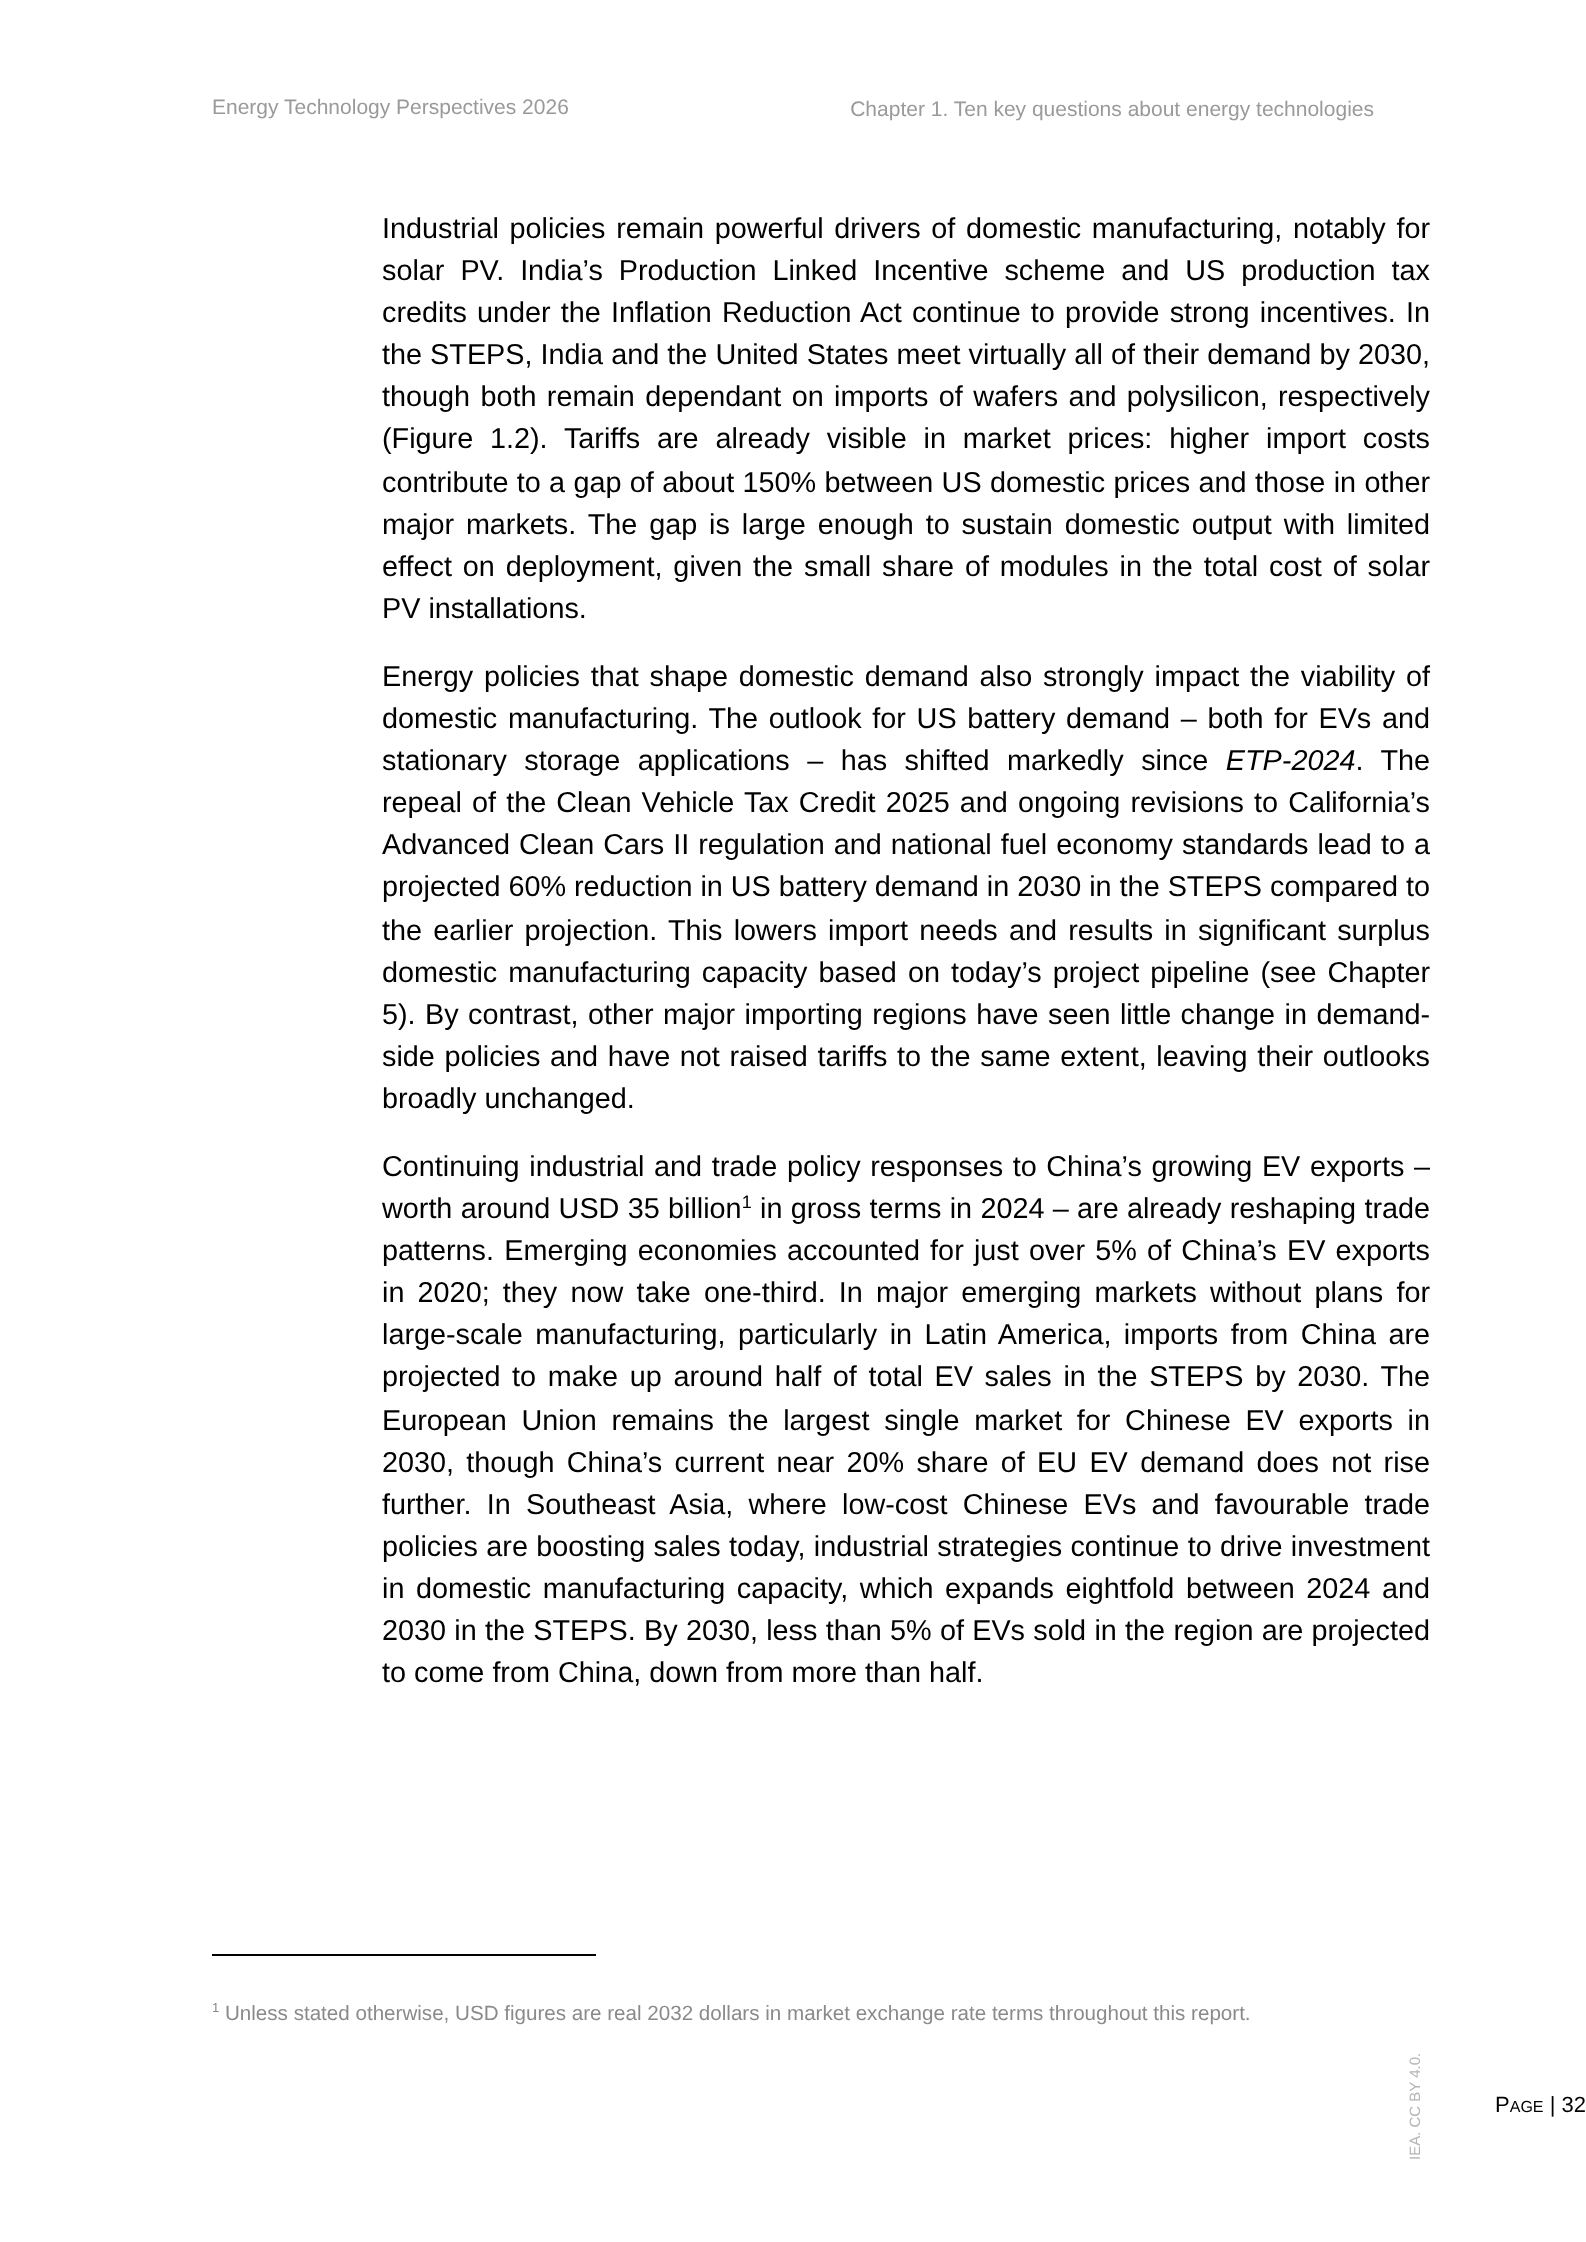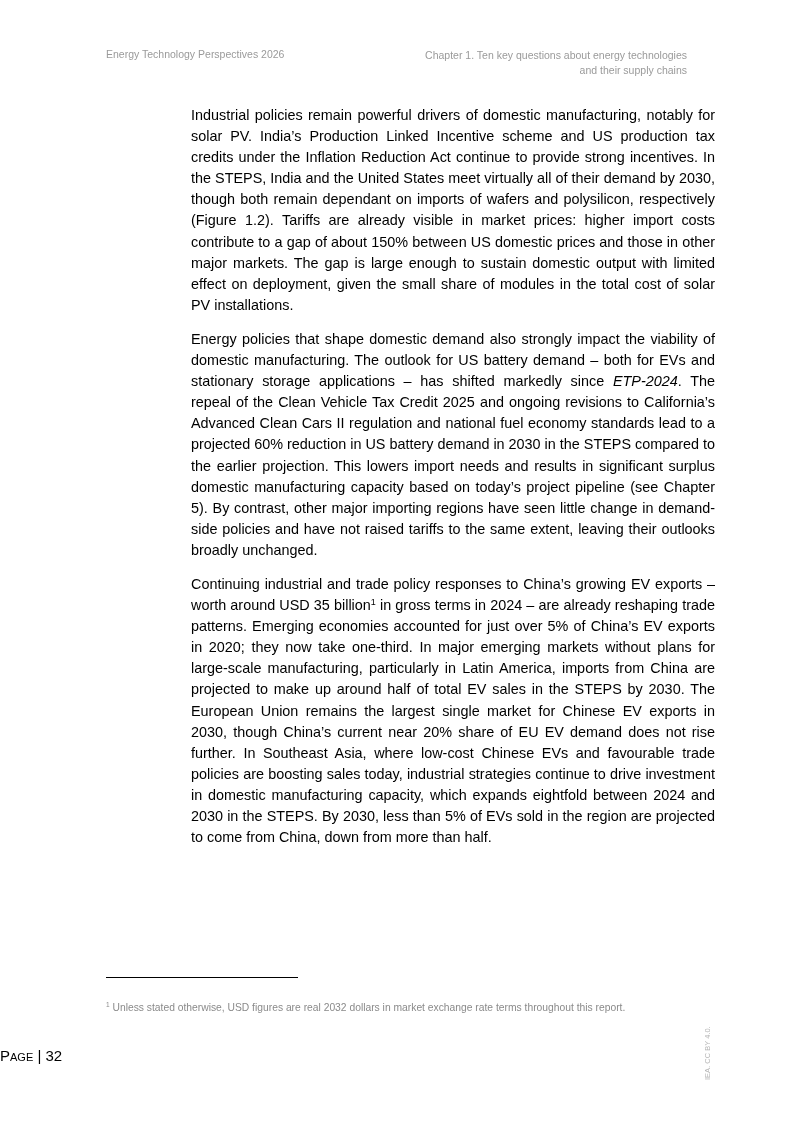--- a/index.html
+++ b/index.html
@@ -5,31 +5,30 @@
     html, body { margin: 0; padding: 0; background: #ffffff; }
     body { width: 793px; height: 1121px; position: relative; overflow: hidden; font-family: "Liberation Sans", sans-serif; color: #000; }
     .header-left { position: absolute; left: 106px; top: 48px; font-size: 10.5px; color: #9a9a9a; }
     .header-right { position: absolute; right: 106px; top: 48px; font-size: 10.5px; color: #9a9a9a; text-align: right; line-height: 15px; }
     .body-text { position: absolute; left: 163px; top: 105px; width: 524px; font-size: 14.4px; line-height: 21.1px; text-align: justify; margin-left: 28px; }
     .body-text p { margin: 0 0 13px 0; }
     .body-text sup { font-size: 9px; line-height: 0; vertical-align: 5px; }
     .footnote-rule { position: absolute; left: 106px; top: 977px; width: 192px; height: 1px; background: #000; }
     .footnote { position: absolute; left: 106px; top: 1002px; font-size: 10.3px; color: #8a8a8a; }
     .footnote sup { font-size: 6.5px; vertical-align: 4px; line-height: 0; }
-    .page-number { position: absolute; left: 0; right: 0; top: 1047px; text-align: left; font-size: 15px; color: #000; }
+    .page-number { position: absolute; left: 0; right: 0; top: 1047px; text-align: right; font-size: 11px; color: #000; }
     .page-number .sc { font-variant: small-caps; }
     .license { position: absolute; left: 703px; top: 1080px; transform-origin: left top; transform: rotate(-90deg); font-size: 7.5px; color: #b5b5b5; white-space: nowrap; }
   </style>
 </head>
 <body>
 
 <div class="header-left">Energy Technology Perspectives 2026</div>
 <div class="header-right">
   <div>Chapter 1. Ten key questions about energy technologies</div>
-  <div>and their supply chains</div>
 </div>
 
 <div class="body-text">
   <p>Industrial policies remain powerful drivers of domestic manufacturing, notably for solar PV. India’s Production Linked Incentive scheme and US production tax credits under the Inflation Reduction Act continue to provide strong incentives. In the STEPS, India and the United States meet virtually all of their demand by 2030, though both remain dependant on imports of wafers and polysilicon, respectively (Figure 1.2). Tariffs are already visible in market prices: higher import costs contribute to a gap of about 150% between US domestic prices and those in other major markets. The gap is large enough to sustain domestic output with limited effect on deployment, given the small share of modules in the total cost of solar PV installations.</p>
   <p><span>Energy policies that shape domestic demand also strongly impact the viability of domestic manufacturing. The outlook for US battery demand – both for EVs and stationary storage applications – has shifted markedly since </span><em>ETP-2024</em><span>. The repeal of the Clean Vehicle Tax Credit 2025 and ongoing revisions to California’s Advanced Clean Cars II regulation and national fuel economy standards lead to a projected 60% reduction in US battery demand in 2030 in the STEPS compared to the earlier projection. This lowers import needs and results in significant surplus domestic manufacturing capacity based on today’s project pipeline (see Chapter 5). By contrast, other major importing regions have seen little change in demand-side policies and have not raised tariffs to the same extent, leaving their outlooks broadly unchanged.</span></p>
   <p><span>Continuing industrial and trade policy responses to China’s growing EV exports – worth around USD 35 billion</span><sup>1</sup><span> in gross terms in 2024 – are already reshaping trade patterns. Emerging economies accounted for just over 5% of China’s EV exports in 2020; they now take one-third. In major emerging markets without plans for large-scale manufacturing, particularly in Latin America, imports from China are projected to make up around half of total EV sales in the STEPS by 2030. The European Union remains the largest single market for Chinese EV exports in 2030, though China’s current near 20% share of EU EV demand does not rise further. In Southeast Asia, where low-cost Chinese EVs and favourable trade policies are boosting sales today, industrial strategies continue to drive investment in domestic manufacturing capacity, which expands eightfold between 2024 and 2030 in the STEPS. By 2030, less than 5% of EVs sold in the region are projected to come from China, down from more than half.</span></p>
 </div>
 
 <div class="footnote-rule"></div>
 <div class="footnote"><sup>1</sup><span> Unless stated otherwise, USD figures are real 2032 dollars in market exchange rate terms throughout this report.</span></div>

